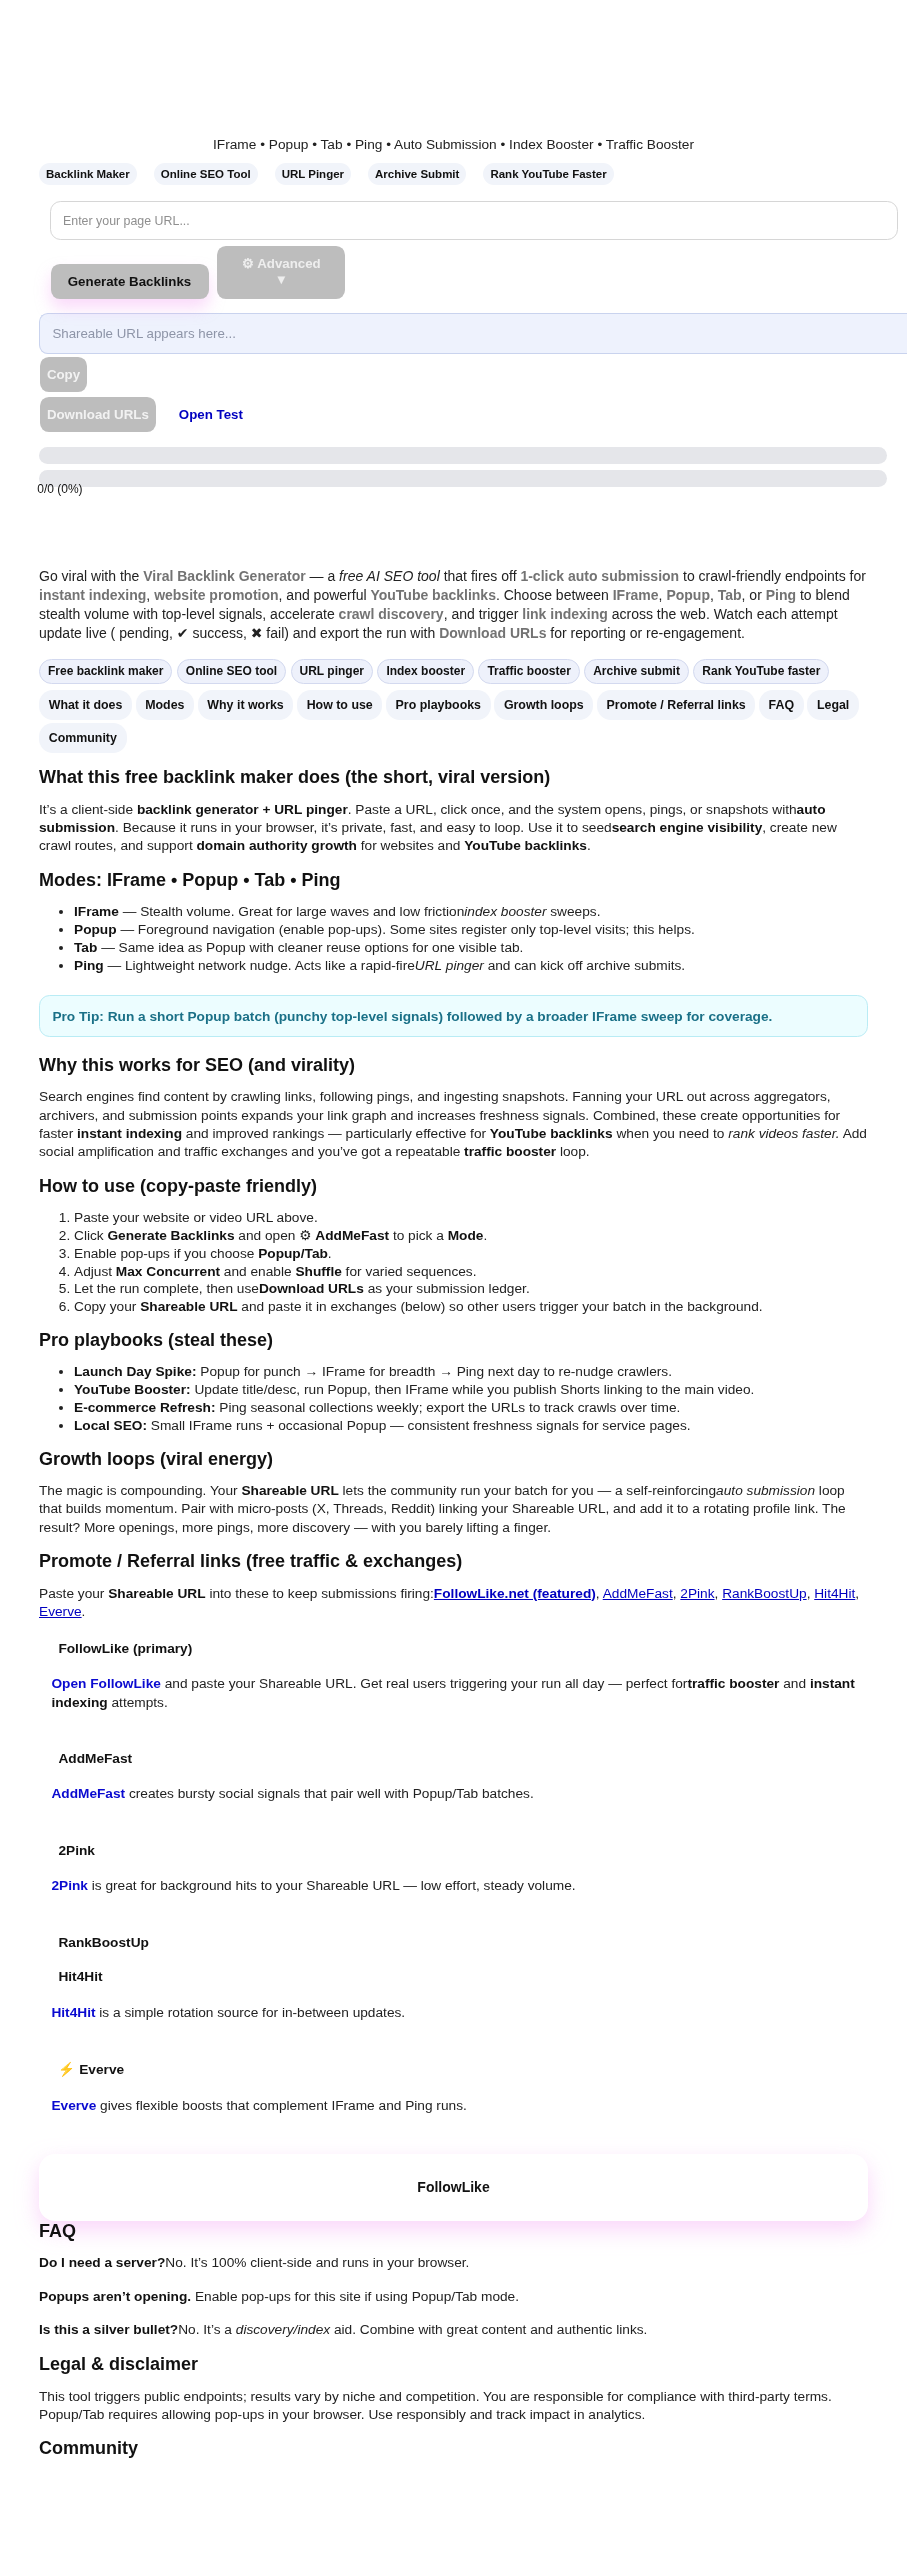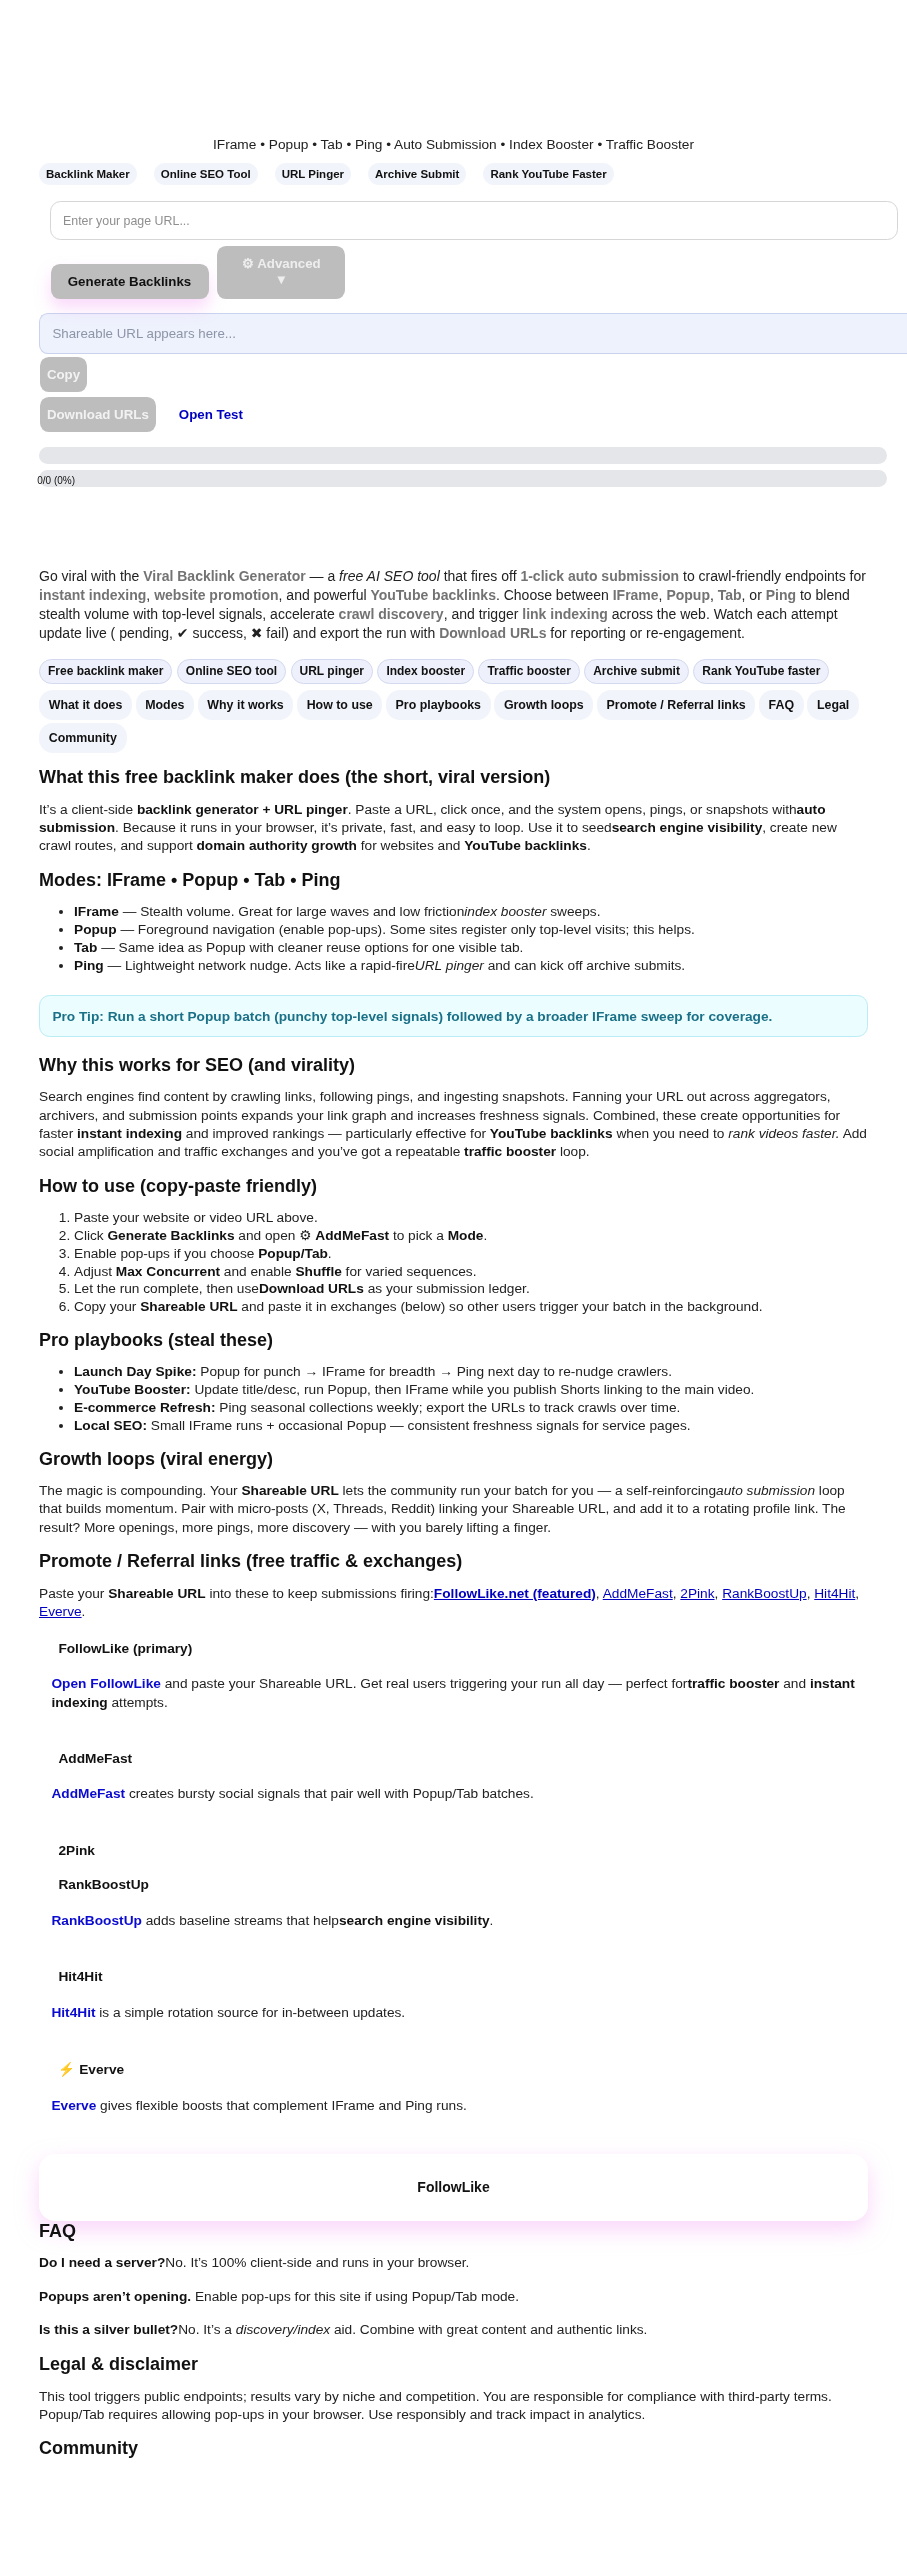--- a/index.html
+++ b/index.html
@@ -50,21 +50,21 @@
   .copy-row { margin: 3.5px 0 0 0.9px; }
   .dl-row { display: flex; align-items: center; gap: 23px; margin: 4.4px 0 0 0.9px; }
   .open-test { color: #0000c0; font-weight: bold; font-size: 13.3px; text-decoration: none; }
   .progress-track {
     width: 848px; height: 17px; background: #e5e6ea; border-radius: 8.9px; margin-top: 15px;
   }
   .progress-text-wrap {
     width: 848px; height: 17px; background: #e5e6ea; border-radius: 8.9px; margin-top: 6.2px;
     position: relative;
   }
-  .progress-text { position: absolute; left: -1.8px; top: 5px; font-size: 10px; color: #111; }
+  .progress-text { position: absolute; left: -1.8px; top: 12px; font-size: 12px; color: #111; }
 
   .intro { margin-top: 80px; font-size: 14px; line-height: 1.36; color: #222; }
   .intro b { color: #737373; }
   .chips-kw { display: flex; flex-wrap: wrap; gap: 4.4px; margin-top: 16px; }
   .chip-kw {
     background: #eef1fb; border: 0.9px solid #d3d9ef; border-radius: 14px;
     padding: 4.4px 8px; font-size: 12px; font-weight: bold; color: #111;
   }
   .chips-nav { display: flex; flex-wrap: wrap; gap: 3.5px 3.5px; margin-top: 6.2px; }
   .chip-nav {
@@ -205,24 +205,24 @@
   <div class="partner">
     <h3>FollowLike (primary)</h3>
     <p><a href="#">Open FollowLike</a><span> and paste your Shareable URL. Get real users triggering your run all day — perfect for</span><b>traffic booster</b><span> and </span><b>instant indexing</b><span> attempts.</span></p>
   </div>
   <div class="partner">
     <h3>AddMeFast</h3>
     <p><a href="#">AddMeFast</a><span> creates bursty social signals that pair well with Popup/Tab batches.</span></p>
   </div>
   <div class="partner">
     <h3>2Pink</h3>
+    <p><a href="#">2Pink</a><span> is great for background hits to your Shareable URL — low effort, steady volume.</span></p>
   </div>
   <div class="partner">
     <h3>RankBoostUp</h3>
-    <p><a href="#">RankBoostUp</a><span> adds baseline streams that help</span><b>search engine visibility</b><span>.</span></p>
   </div>
   <div class="partner">
     <h3>Hit4Hit</h3>
     <p><a href="#">Hit4Hit</a><span> is a simple rotation source for in-between updates.</span></p>
   </div>
   <div class="partner">
     <h3>⚡ Everve</h3>
     <p><a href="#">Everve</a><span> gives flexible boosts that complement IFrame and Ping runs.</span></p>
   </div>
 

